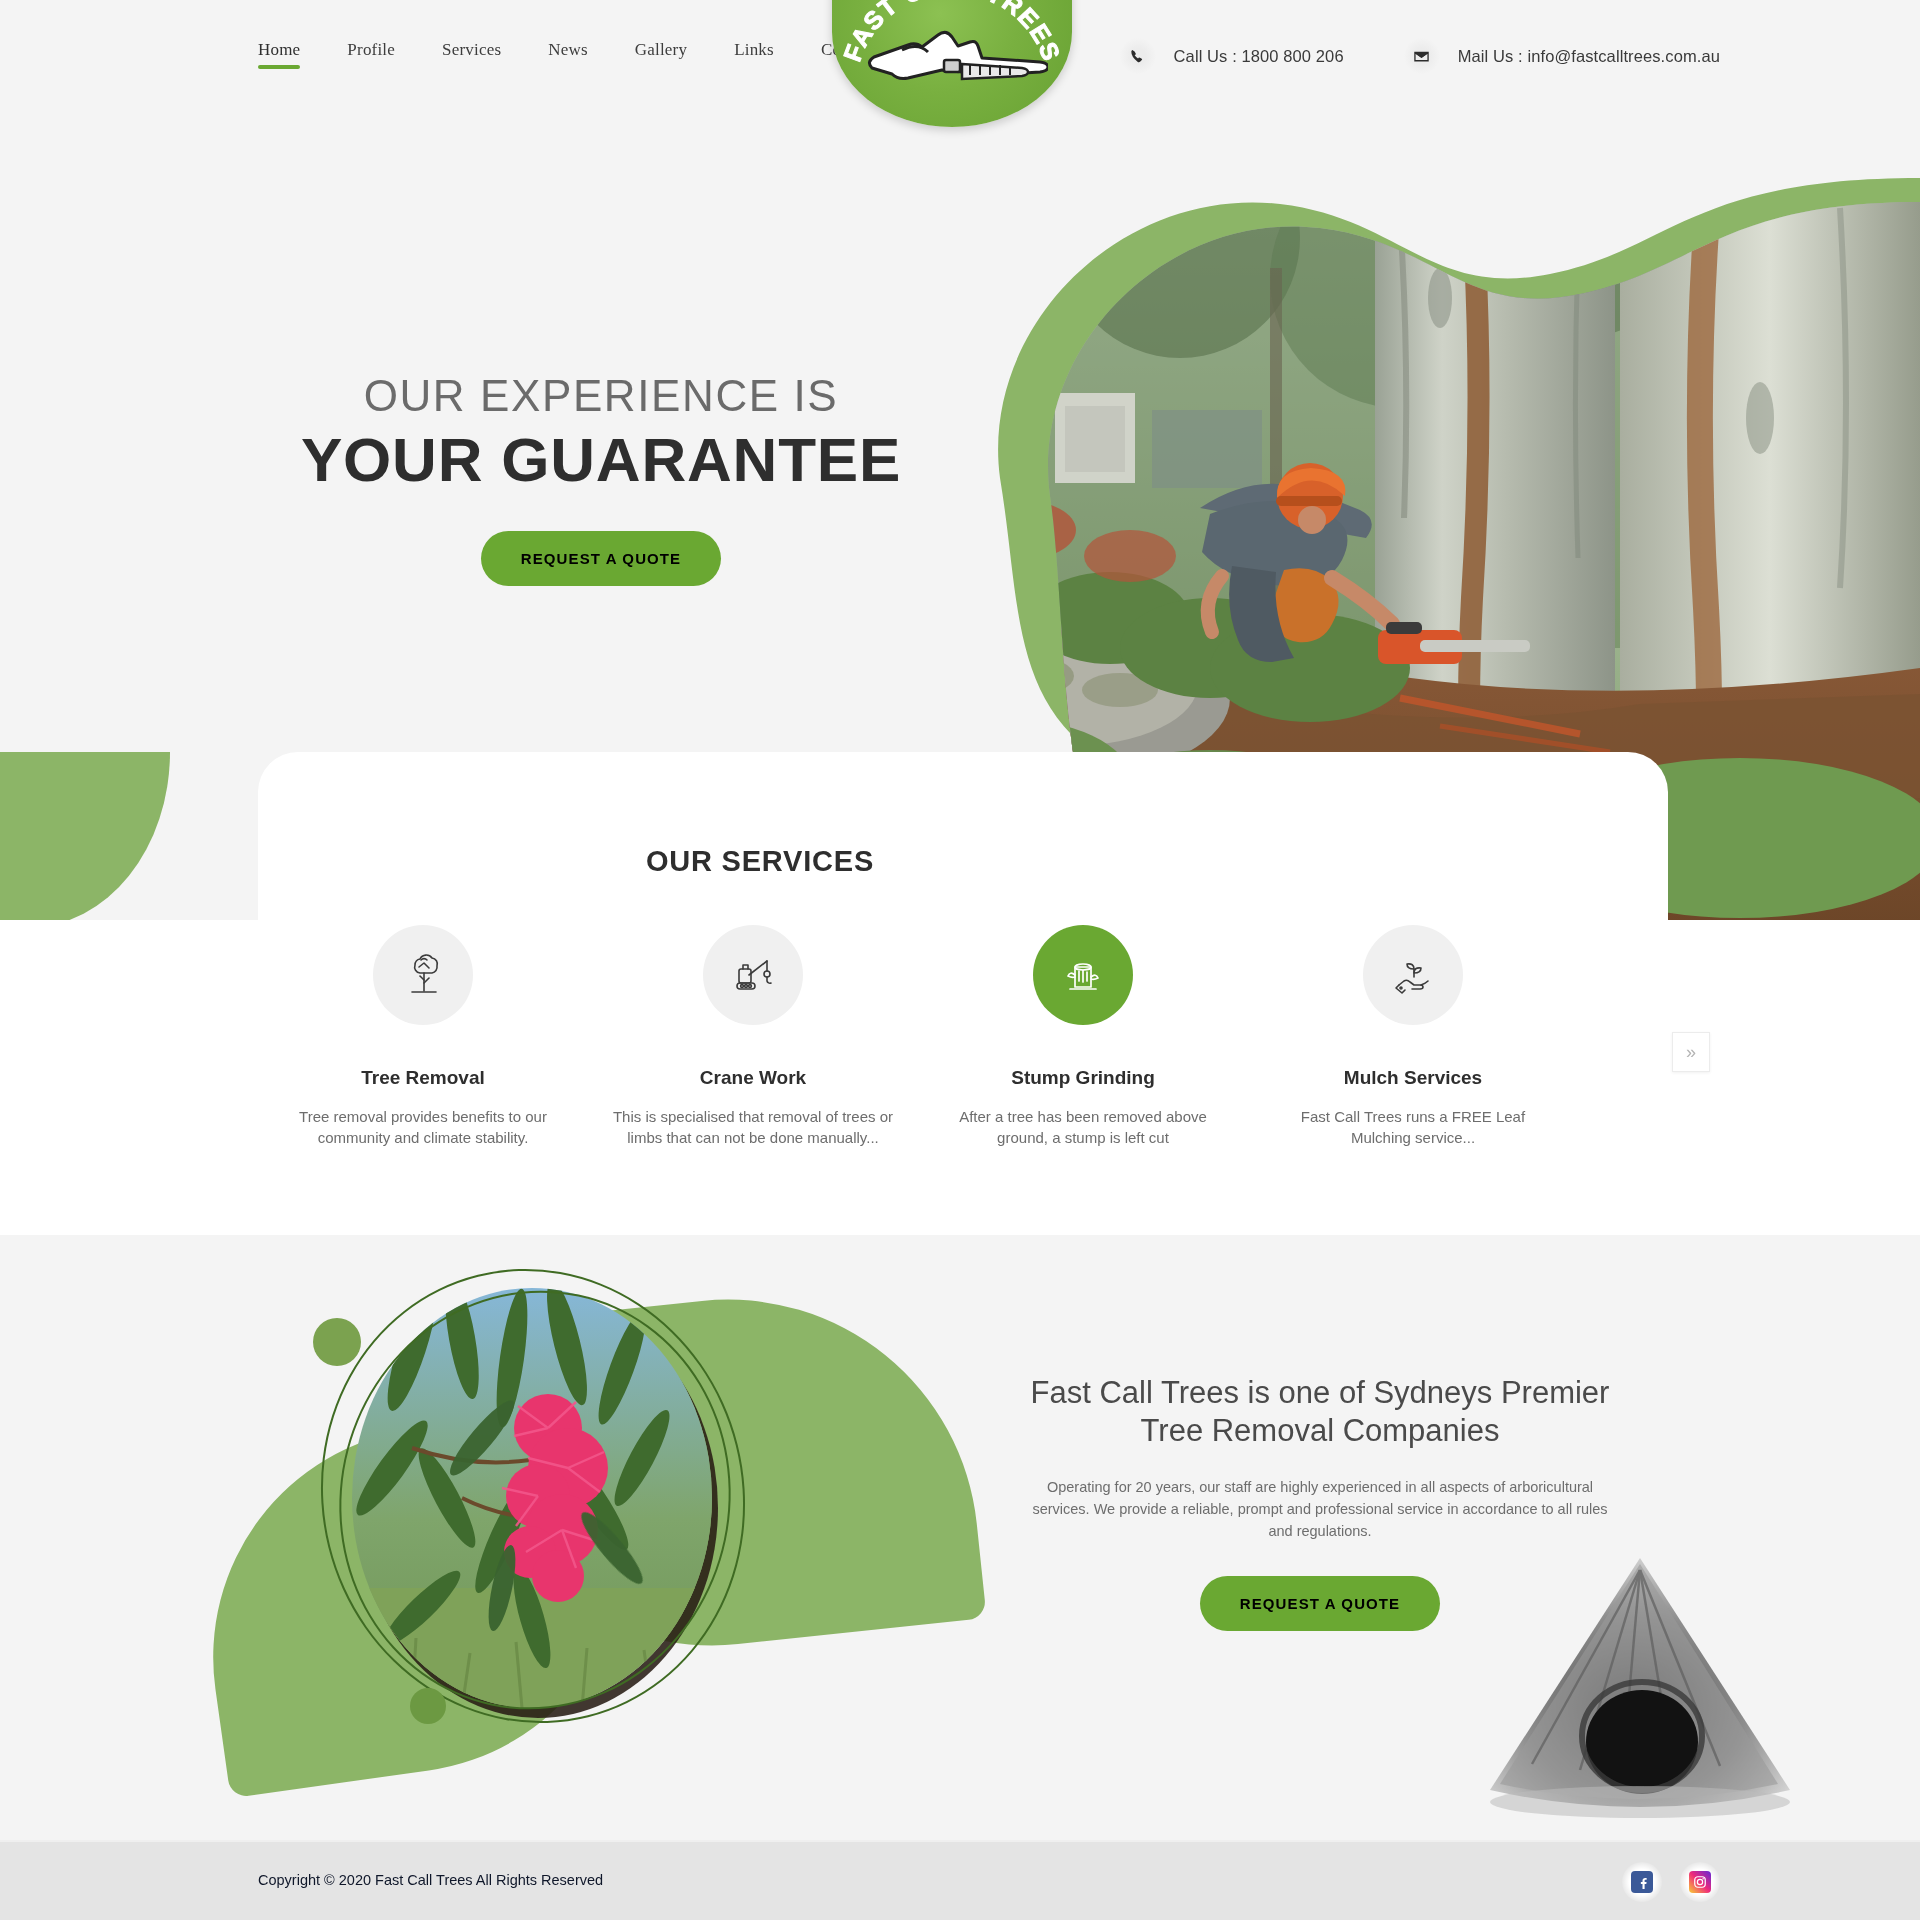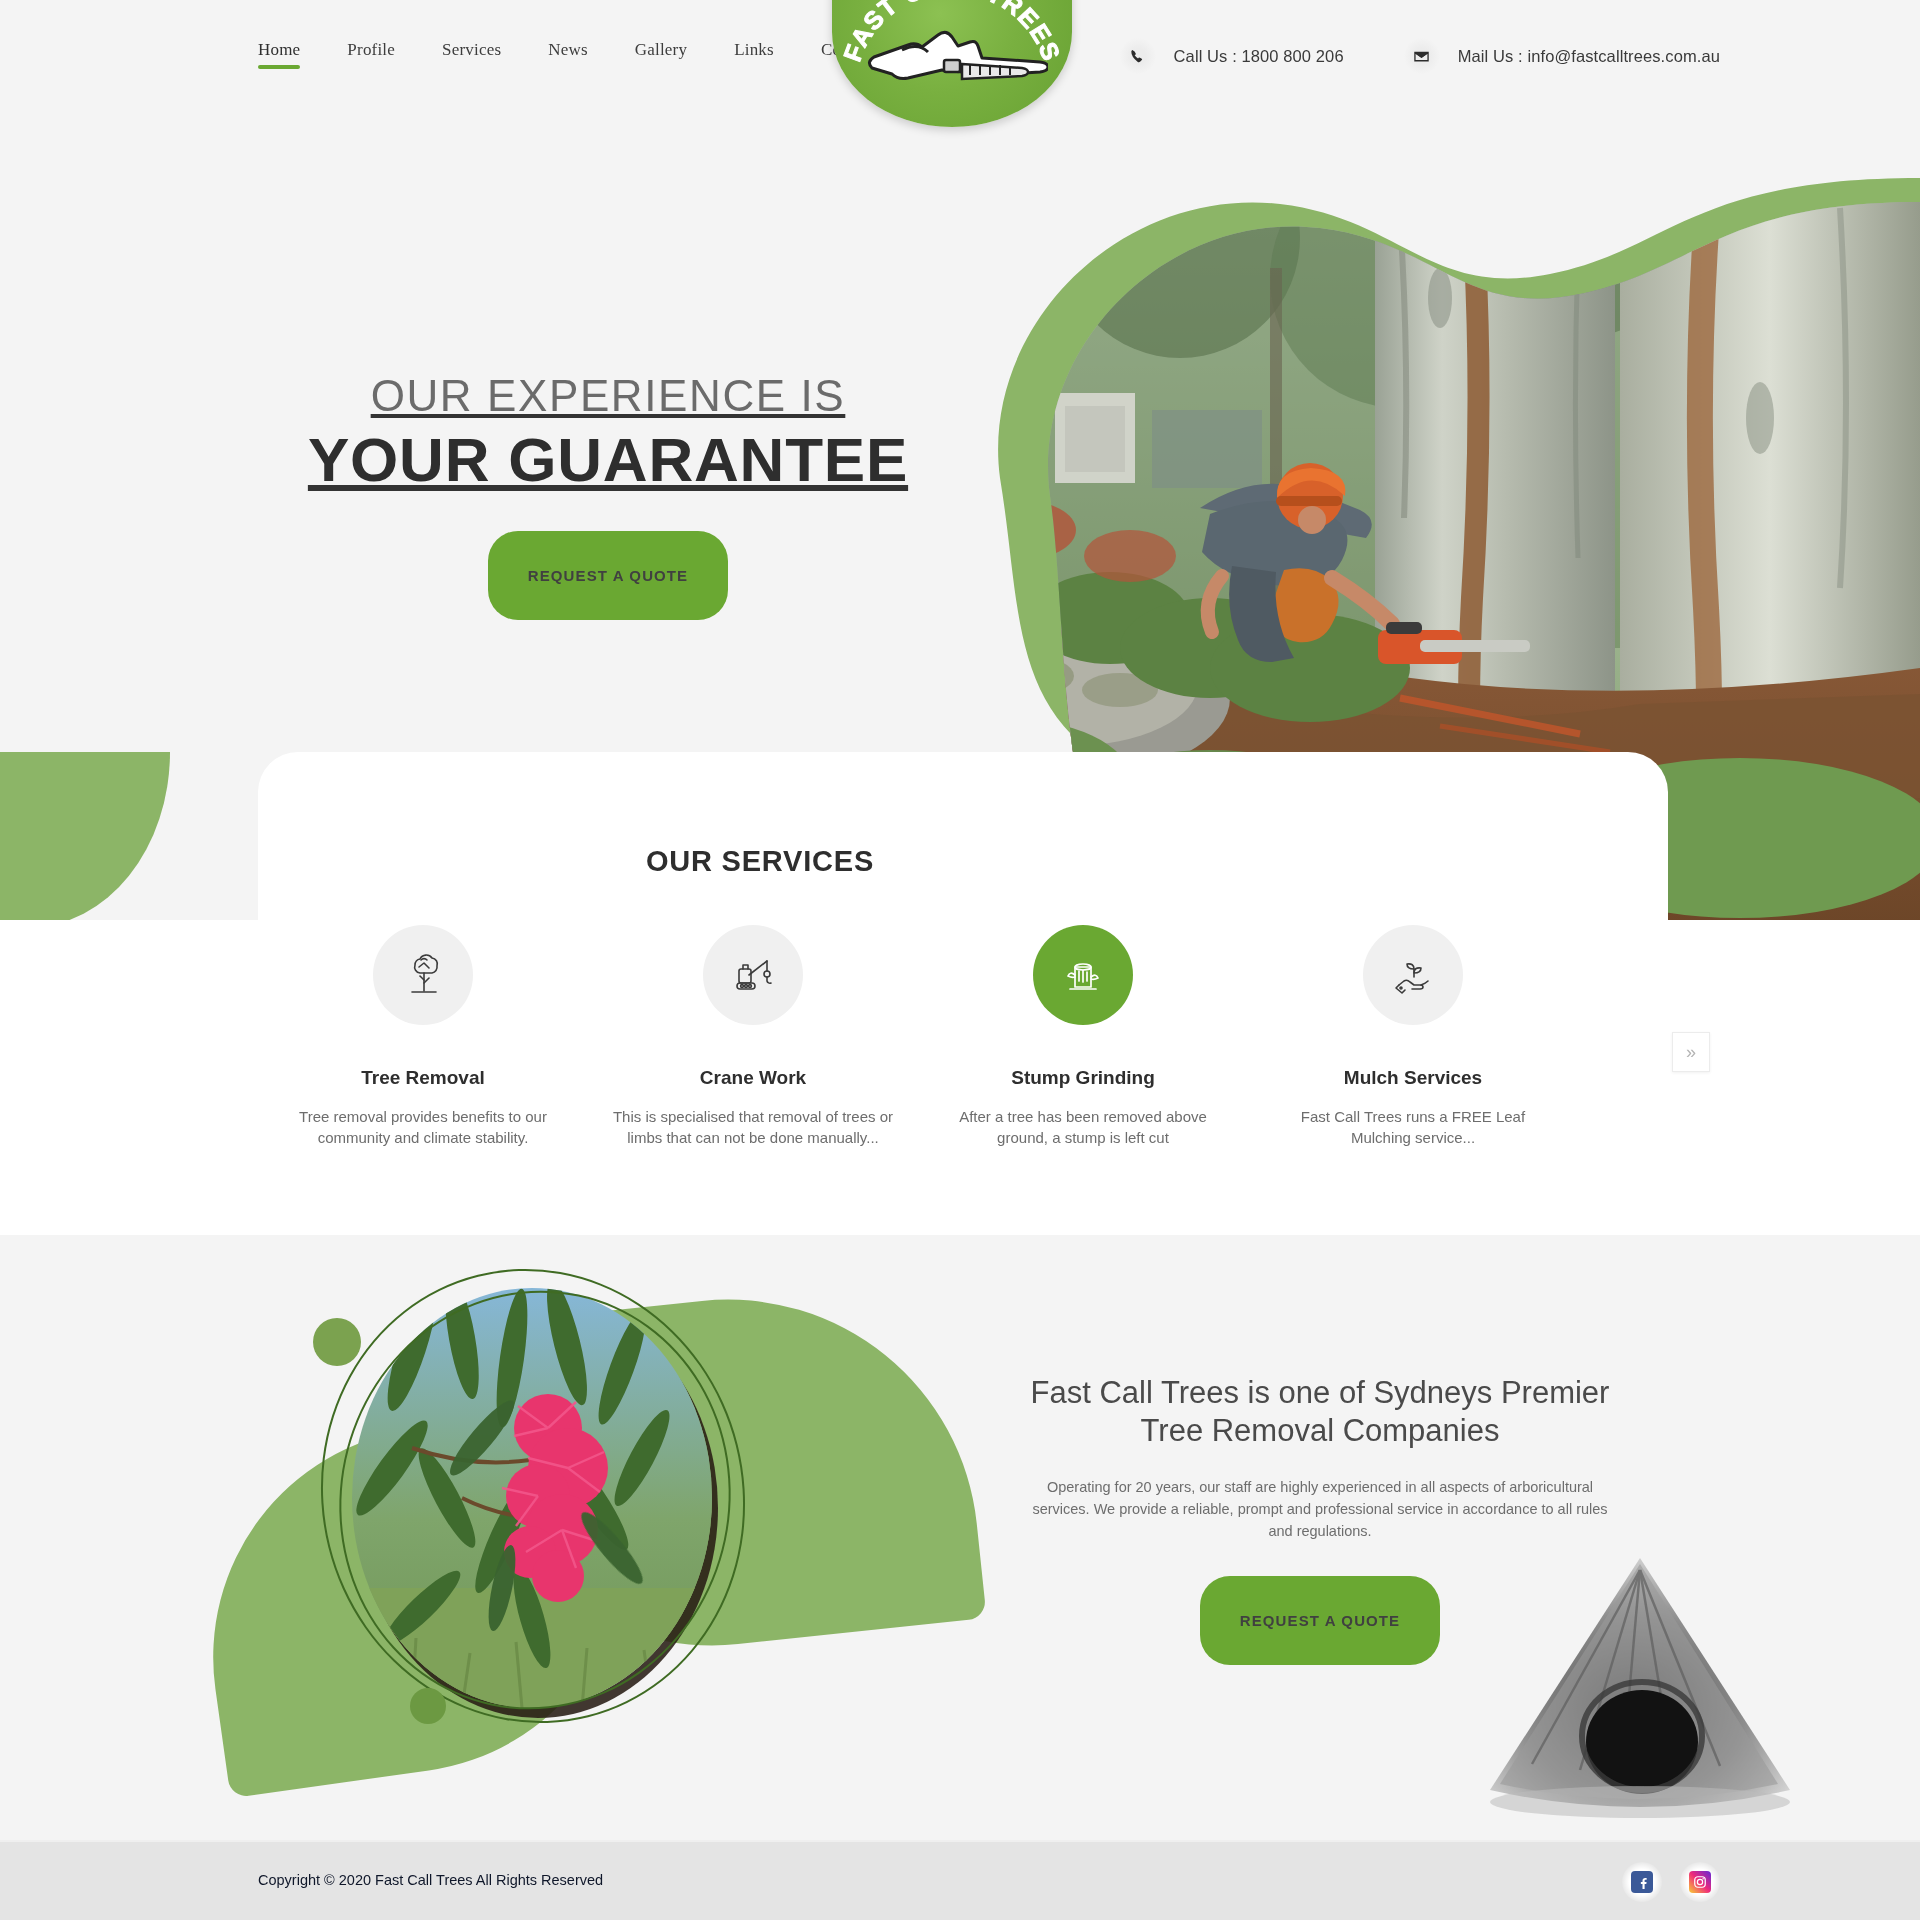--- a/index.html
+++ b/index.html
@@ -55,31 +55,31 @@
     clip-path: path("M 140 300 C 120 150, 260 8, 420 26 C 540 40, 570 120, 690 96 C 810 72, 830 0, 1060 0 L 1060 580 L 240 580 C 150 520, 160 420, 140 300 Z");
   }
   .hero-img-wrap {
     position: absolute; right: 0; top: 178px; width: 1040px; height: 745px;
     -webkit-clip-path: path("M 170 318 C 150 170, 286 32, 440 50 C 556 64, 584 140, 700 116 C 816 92, 840 24, 1040 24 L 1040 745 L 262 745 C 176 686, 188 438, 170 318 Z");
     clip-path: path("M 170 318 C 150 170, 286 32, 440 50 C 556 64, 584 140, 700 116 C 816 92, 840 24, 1040 24 L 1040 745 L 262 745 C 176 686, 188 438, 170 318 Z");
     overflow: hidden;
   }
   .hero-scene { position: absolute; inset: 0; }
 
-  .hero-text { position: absolute; left: 258px; top: 370px; width: 700px; text-align: center; text-decoration: underline; }
+  .hero-text { position: absolute; left: 251px; top: 370px; width: 700px; text-align: center; }
   .hero-sub {
     font-size: 44px; color: #6b6b6b; letter-spacing: 1.6px; font-weight: 400; line-height: 1.2;
   }
   .hero-title {
     font-size: 62px; font-weight: 800; color: #2e2e2e; letter-spacing: .8px; margin-top: 1px;
   }
   .btn-quote {
     display: inline-block; margin-top: 36px;
-    background: #6aa832; color: #404040; border: none; border-radius: 30px;
-    padding: 36px 40px; font-size: 15px; font-weight: 700; letter-spacing: 1.1px;
+    background: #6aa832; color: #000000; border: none; border-radius: 30px;
+    padding: 19px 40px; font-size: 15px; font-weight: 700; letter-spacing: 1.1px;
     cursor: pointer; font-family: "Liberation Sans", sans-serif;
   }
 
   
   .services-card {
     position: absolute; left: 258px; top: 752px; width: 1410px; height: 170px;
     background: #fff; border-radius: 40px 40px 0 0;
   }
   .services-white {
     position: absolute; left: 0; top: 920px; width: 1920px; height: 315px; background: #fff;

